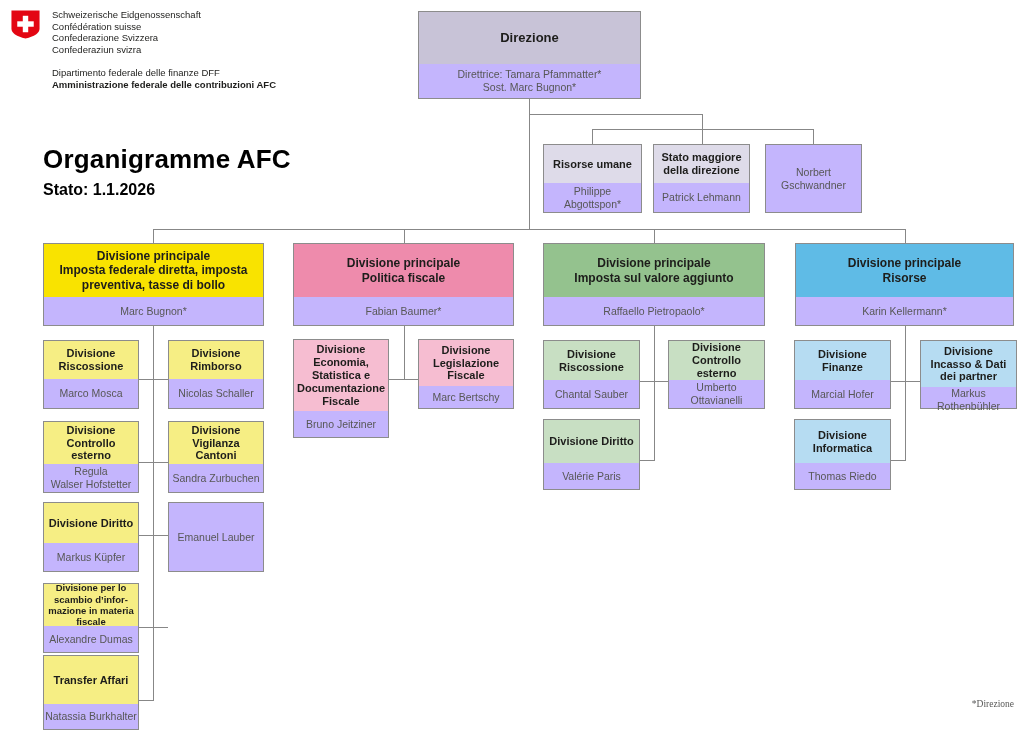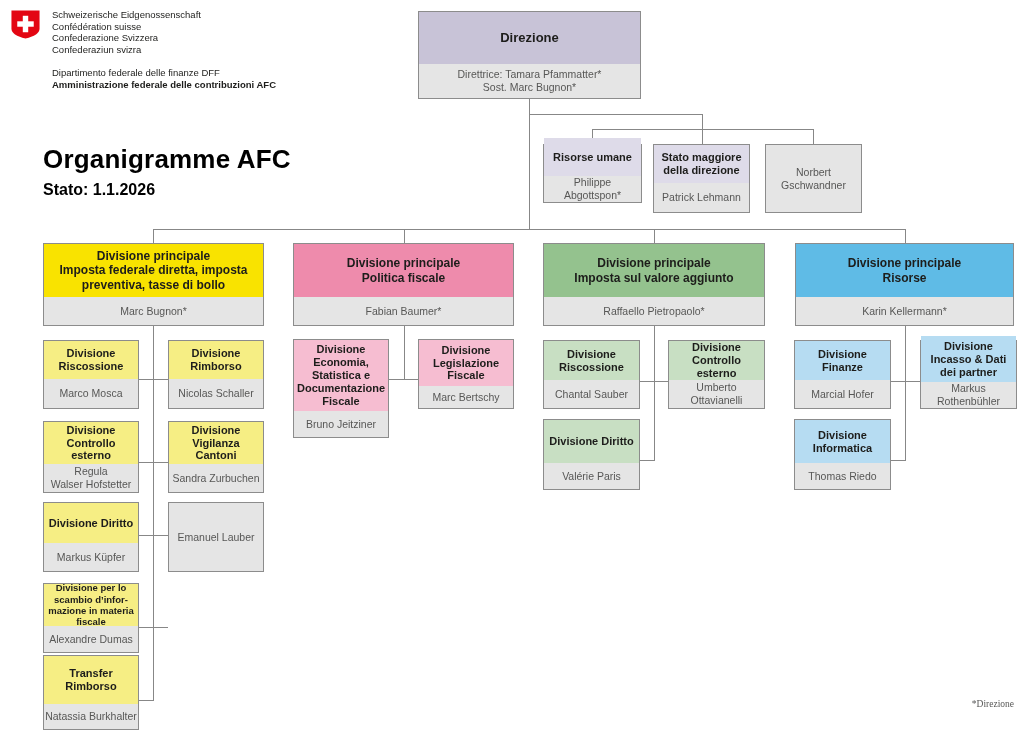--- a/index.html
+++ b/index.html
@@ -18,22 +18,22 @@
   .title-main{font-size:26px;font-weight:bold;letter-spacing:.2px;}
   .title-status{font-size:16px;font-weight:bold;margin-top:6px;}
 
   
   .footnote{position:absolute;right:10px;top:699px;font-size:9.5px;color:#575756;font-family:Liberation Serif, serif;}
 
   
   .ln{position:absolute;background:#878787;}
 
   
-  .box{position:absolute;border:1px solid #8c8c8c;background:#e5e5e5;display:flex;
-       flex-direction:column;box-sizing:border-box;justify-content:flex-end;}
+  .box{position:absolute;border:1px solid #8c8c8c;background:#c4b5fd;display:flex;
+       flex-direction:column;box-sizing:border-box;}
   .head{display:flex;align-items:center;justify-content:center;text-align:center;
         white-space:pre-line;font-weight:bold;color:#1d1d1b;font-size:11px;
         line-height:1.18;flex:0 0 auto;padding:0 2px;}
   .body{flex:1;display:flex;align-items:center;justify-content:center;text-align:center;
         white-space:pre-line;color:#575756;font-size:10.5px;line-height:1.22;padding:0 1px;}
   .fs12{font-size:12px;}
   .fs13{font-size:13px;}
   .fs95{font-size:9.5px;line-height:1.2;}
 
   .c-dir{background:#c8c3d7;}
@@ -101,21 +101,21 @@
   <div class="ln" style="left:905px;top:326px;width:1px;height:134px;"></div>
   <div class="ln" style="left:891px;top:381px;width:29px;height:1px;"></div>
   <div class="ln" style="left:891px;top:460px;width:15px;height:1px;"></div>
 
   <div class="box" style="left:418px;top:11px;width:223px;height:88px;">
     <div class="head c-dir fs13" style="height:52px;">Direzione</div>
     <div class="body">Direttrice: Tamara Pfammatter*
 Sost. Marc Bugnon*</div>
   </div>
 
-  <div class="box" style="left:543px;top:144px;width:99px;height:59px;">
+  <div class="box" style="left:543px;top:144px;width:99px;height:69px;">
     <div class="head c-staff" style="height:38px;">Risorse umane</div>
     <div class="body">Philippe Abgottspon*</div>
   </div>
   <div class="box" style="left:653px;top:144px;width:97px;height:69px;">
     <div class="head c-staff" style="height:38px;">Stato maggiore
 della direzione</div>
     <div class="body">Patrick Lehmann</div>
   </div>
   <div class="box" style="left:765px;top:144px;width:97px;height:69px;">
     <div class="body">Norbert Gschwandner</div>
@@ -174,21 +174,21 @@
     <div class="body">Emanuel Lauber</div>
   </div>
   <div class="box" style="left:43px;top:583px;width:96px;height:70px;">
     <div class="head c-ys fs95" style="height:42px;">Divisione per lo
 scambio d’infor-
 mazione in materia
 fiscale</div>
     <div class="body">Alexandre Dumas</div>
   </div>
   <div class="box" style="left:43px;top:655px;width:96px;height:75px;">
-    <div class="head c-ys" style="height:48px;">Transfer Rimborso</div>
+    <div class="head c-ys" style="height:48px;">Transfer Affari</div>
     <div class="body">Natassia Burkhalter</div>
   </div>
 
   <div class="box" style="left:293px;top:339px;width:96px;height:99px;">
     <div class="head c-ps" style="height:71px;">Divisione
 Economia,
 Statistica e
 Documentazione
 Fiscale</div>
     <div class="body">Bruno Jeitziner</div>

